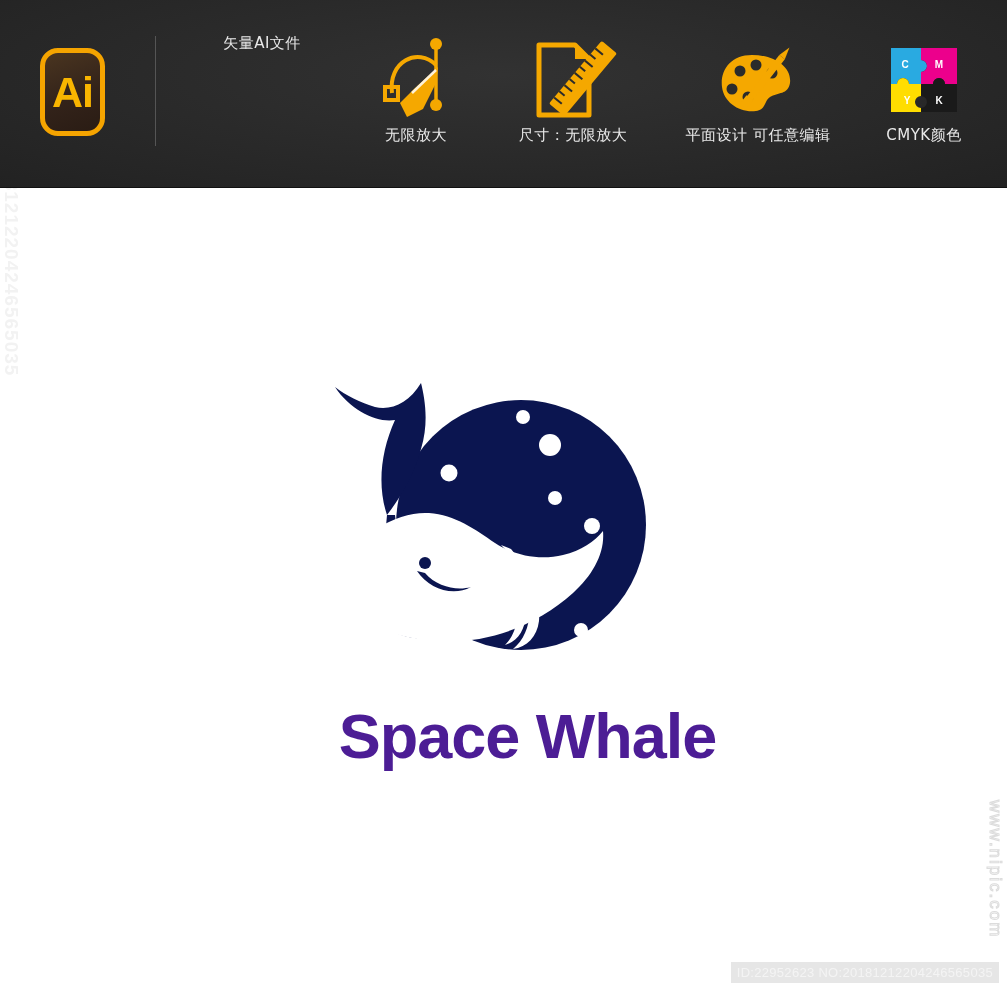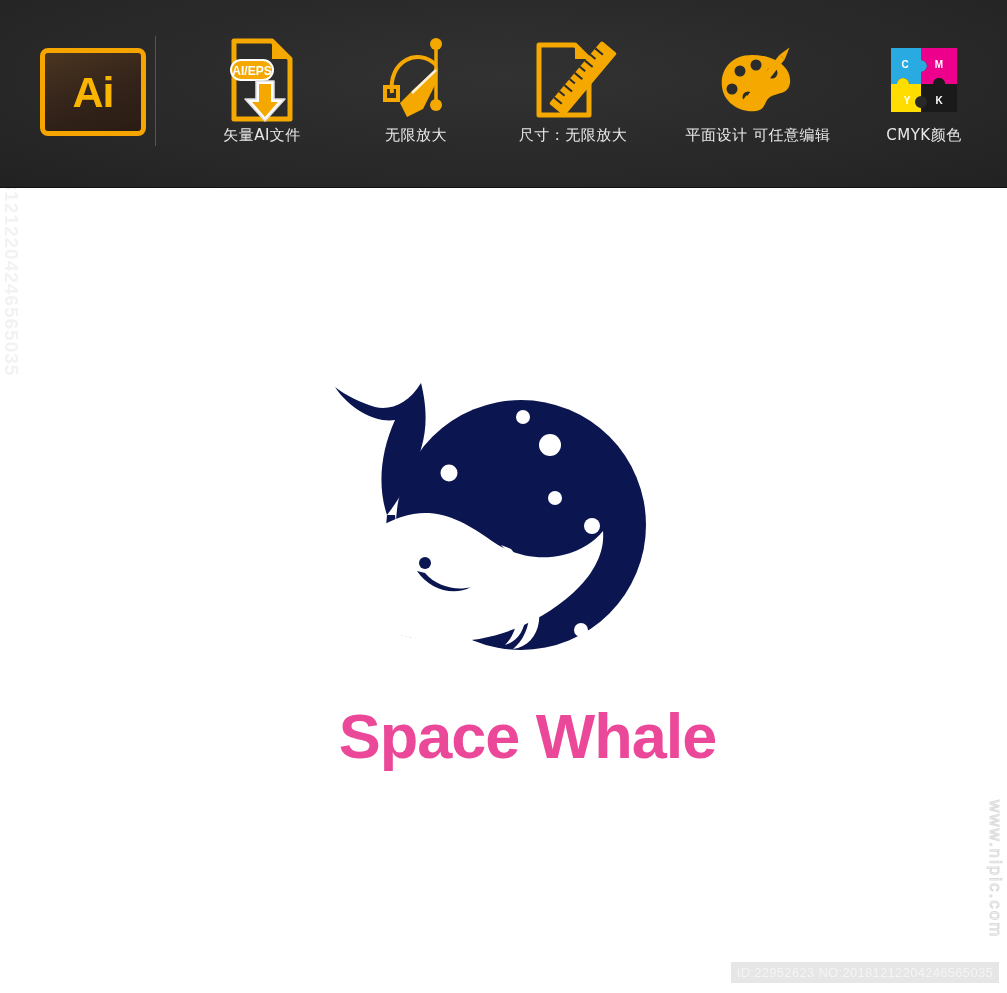--- a/index.html
+++ b/index.html
@@ -37,23 +37,23 @@
 
   #header-inner {
     position: relative;
     width: 100%; height: 100%;
   }
 
   
   #ai-badge {
     position: absolute;
     left: 40px; top: 48px;
-    width: 106px; height: 88px;
+    width: 65px; height: 88px;
     border: 5px solid #f5a400;
-    border-radius: 8px;
+    border-radius: 18px;
     background: linear-gradient(160deg, #4a3520 0%, #33231a 55%, #2a1c14 100%);
     display: flex; align-items: center; justify-content: center;
   }
   #ai-badge .ai-text {
     color: #f9b500;
     font-size: 43px;
     font-weight: bold;
     font-family: "Liberation Sans", sans-serif;
     letter-spacing: -1px;
     line-height: 1;
@@ -97,21 +97,21 @@
     left: 325px; top: 365px;
     width: 380px; height: 320px;
   }
   #logo-svg { display: block; width: 380px; height: 320px; }
 
   #brand-name {
     position: absolute;
     left: 0; top: 700px;
     width: 1007px;
     text-align: center;
-    color: #ec4899;
+    color: #4c1d95;
     font-size: 63px;
     font-weight: bold;
     font-family: "Liberation Sans", sans-serif;
     letter-spacing: -1px;
     padding-left: 48px;
   }
 
   
   .wm {
     position: absolute;
@@ -171,31 +171,20 @@
   <div id="header">
     <div id="header-inner">
 
       <div id="ai-badge">
         <span class="ai-text">Ai</span>
       </div>
 
       <div id="header-divider"></div>
 
       <div class="feature" id="feat-0">
-        <div class="fico">
-          <svg width="72" height="86" viewBox="0 0 72 86">
-            <path d="M8 4 h38 l18 18 v60 h-56 z" fill="none" stroke="#f5a800" stroke-width="5" stroke-linejoin="round"></path>
-            <path d="M46 4 v18 h18" fill="#f5a800"></path>
-            <rect x="4" y="22" width="44" height="22" rx="11" fill="#ffffff"></rect>
-            <rect x="6" y="24" width="40" height="18" rx="9" fill="#f5a800"></rect>
-            <text x="26" y="38" font-size="12" font-weight="bold" fill="#ffffff" text-anchor="middle" font-family="Liberation Sans, sans-serif">AI/EPS</text>
-            <path d="M30 44 h18 v18 h11 l-20 22 l-20 -22 h11 z" fill="#ffffff" stroke="#e0e0e0" stroke-width="1.5" stroke-linejoin="round"></path>
-            <path d="M33 47 h12 v18 h7 l-13 15 l-13 -15 h7 z" fill="#f5a800"></path>
-          </svg>
-        </div>
         <div class="flabel">矢量AI文件</div>
       </div>
 
       <div class="feature" id="feat-1">
         <div class="fico">
           <svg width="84" height="86" viewBox="0 0 84 86">
             <path d="M18 56 C14 24, 44 10, 62 28" fill="none" stroke="#f5a800" stroke-width="4"></path>
             <path d="M62 6 v62" stroke="#f5a800" stroke-width="3.5"></path>
             <circle cx="62" cy="7" r="6" fill="#f5a800"></circle>
             <circle cx="62" cy="68" r="6" fill="#f5a800"></circle>

